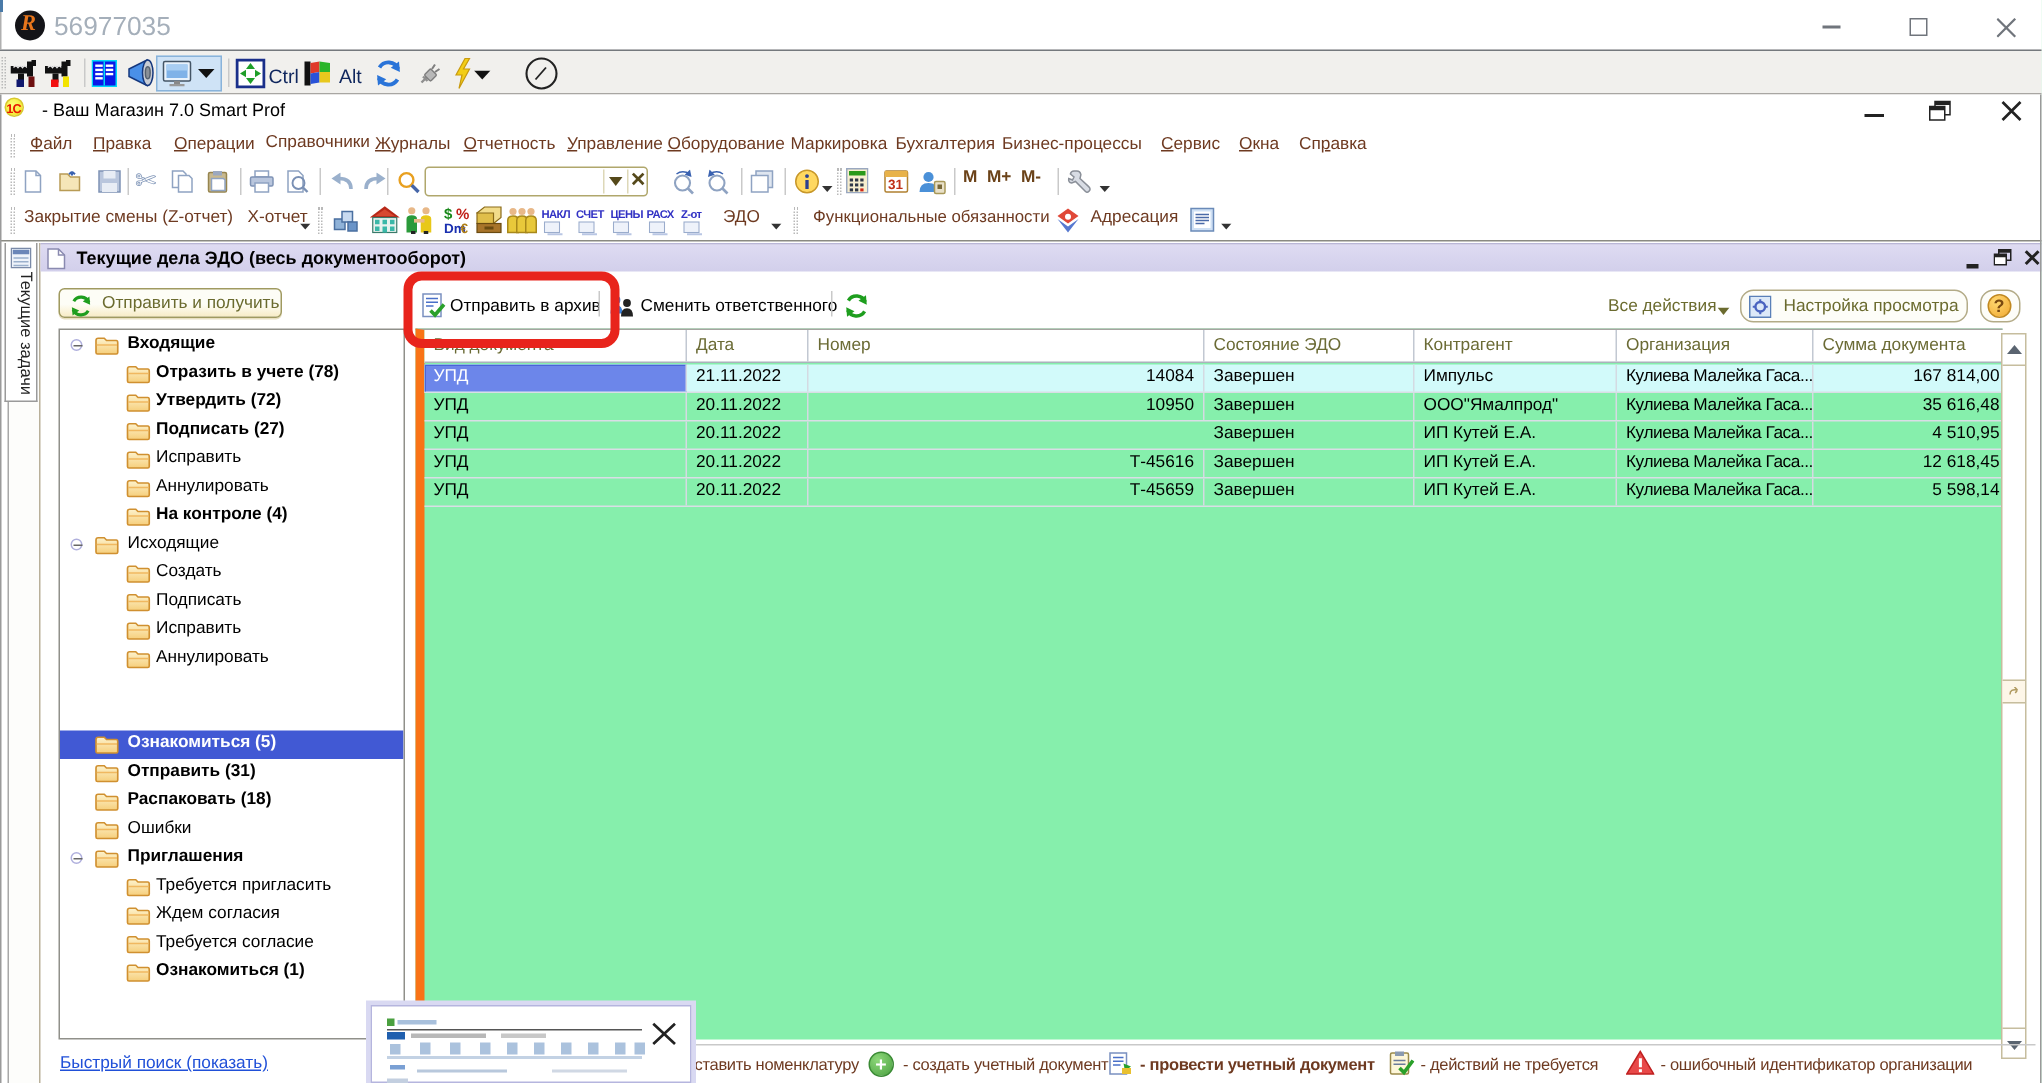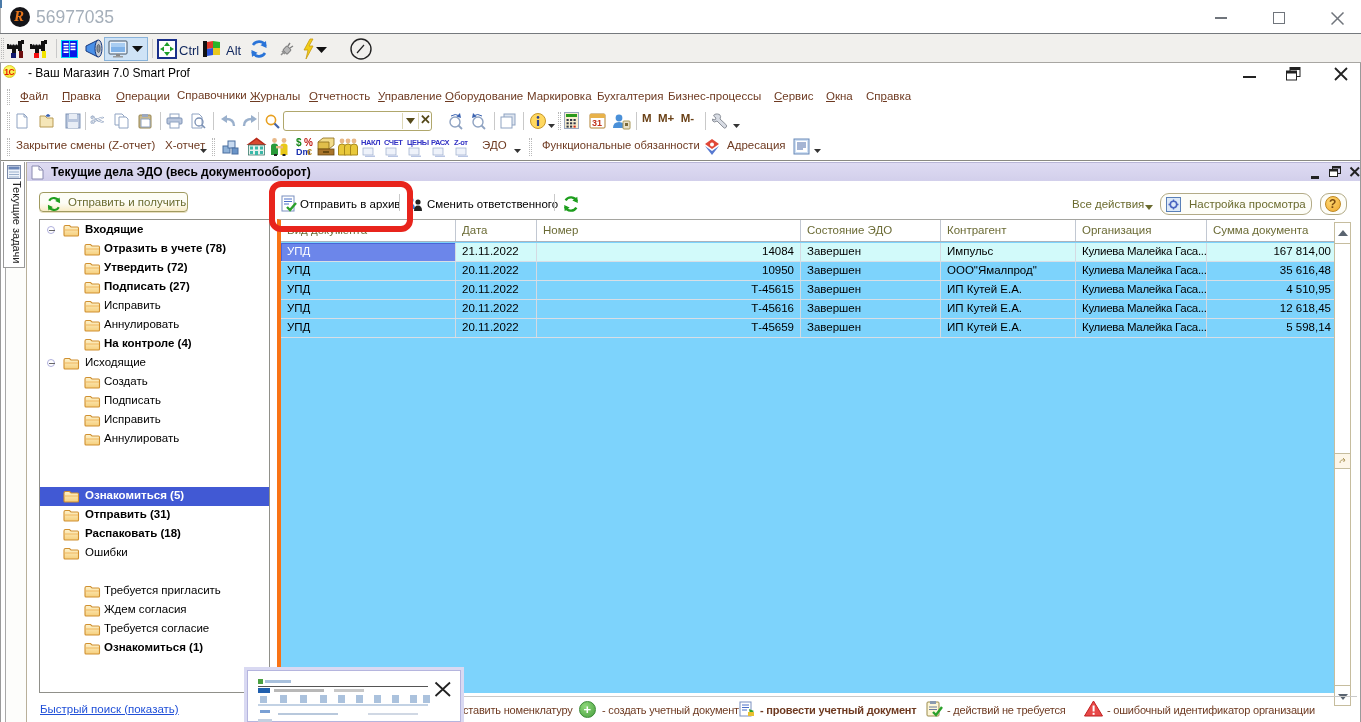--- a/index.html
+++ b/index.html
@@ -596,20 +596,29 @@
         <use href="#fo"></use>
       </svg>
       <div class="txt tx1 b">Распаковать (18)</div>
     </div>
 <div class="trow" style="top:324px">
       <svg class="fl1" width="17" height="14">
         <use href="#fo"></use>
       </svg>
       <div class="txt tx1">Ошибки</div>
     </div>
+<div class="trow" style="top:343px">
+      <div class="exp">
+        <i></i>
+      </div>
+      <svg class="fl1" width="17" height="14">
+        <use href="#fo"></use>
+      </svg>
+      <div class="txt tx1 b">Приглашения</div>
+    </div>
 <div class="trow" style="top:362px">
       <svg class="fl2" width="17" height="14">
         <use href="#fo"></use>
       </svg>
       <div class="txt tx2">Требуется пригласить</div>
     </div>
 <div class="trow" style="top:381px">
       <svg class="fl2" width="17" height="14">
         <use href="#fo"></use>
       </svg>
@@ -629,21 +638,21 @@
     </div>
 </div>
 
 <style>
 .hc{position:absolute;top:0;height:21px;padding-top:4px;border-right:1px solid #c2c8d2;color:#6b6b35;padding-left:6px}
 .cell{position:absolute;top:0;height:18px;padding:2px 0 0 6px;border-right:1px solid #d4dae2;white-space:nowrap;overflow:hidden}
 .num{text-align:right;padding:2px 6px 0 0}
 .drow{position:absolute;left:0;width:1056px;height:19px;border-bottom:1px solid #d9dee5}
 .c1{left:0;width:175px}.c2{left:175px;width:81px}.c3{left:256px;width:264px}.c4{left:520px;width:140px}.c5{left:660px;width:135px}.c6{left:795px;width:131px}.c7{left:926px;width:130px;border-right:none}
 </style>
-<div class="a" style="left:277px;top:219px;width:1058px;height:474px;border-left:4px solid #f97316;border-top:1px solid #a5a5a0;background:#7dd3fc;">
+<div class="a" style="left:277px;top:219px;width:1058px;height:474px;border-left:6px solid #f97316;border-top:1px solid #a5a5a0;background:#86efac;">
  <div class="a" style="left:0;top:0;width:1056px;height:22px;border-bottom:1px solid #aab2bc;background:#fff;">
   <div class="hc c1">Вид документа</div>
       <div class="hc c2">Дата</div>
       <div class="hc c3">Номер</div>
       <div class="hc c4">Состояние ЭДО</div>
       <div class="hc c5">Контрагент</div>
       <div class="hc c6">Организация</div>
       <div class="hc c7">Сумма документа</div>
  </div>
  <div class="drow" style="top:23px;background:#d2fafa;">
@@ -660,21 +669,20 @@
       <div class="cell c2">20.11.2022</div>
       <div class="cell c3 num">10950</div>
       <div class="cell c4">Завершен</div>
       <div class="cell c5">ООО"Ямалпрод"</div>
       <div class="cell c6" style="letter-spacing:-0.3px">Кулиева Малейка Гаса...</div>
       <div class="cell c7 num">35 616,48</div>
  </div>
  <div class="drow" style="top:61px">
   <div class="cell c1">УПД</div>
       <div class="cell c2">20.11.2022</div>
-      <div class="cell c3 num">Т-45615</div>
       <div class="cell c4">Завершен</div>
       <div class="cell c5">ИП Кутей Е.А.</div>
       <div class="cell c6" style="letter-spacing:-0.3px">Кулиева Малейка Гаса...</div>
       <div class="cell c7 num">4 510,95</div>
  </div>
  <div class="drow" style="top:80px">
   <div class="cell c1">УПД</div>
       <div class="cell c2">20.11.2022</div>
       <div class="cell c3 num">Т-45616</div>
       <div class="cell c4">Завершен</div>

